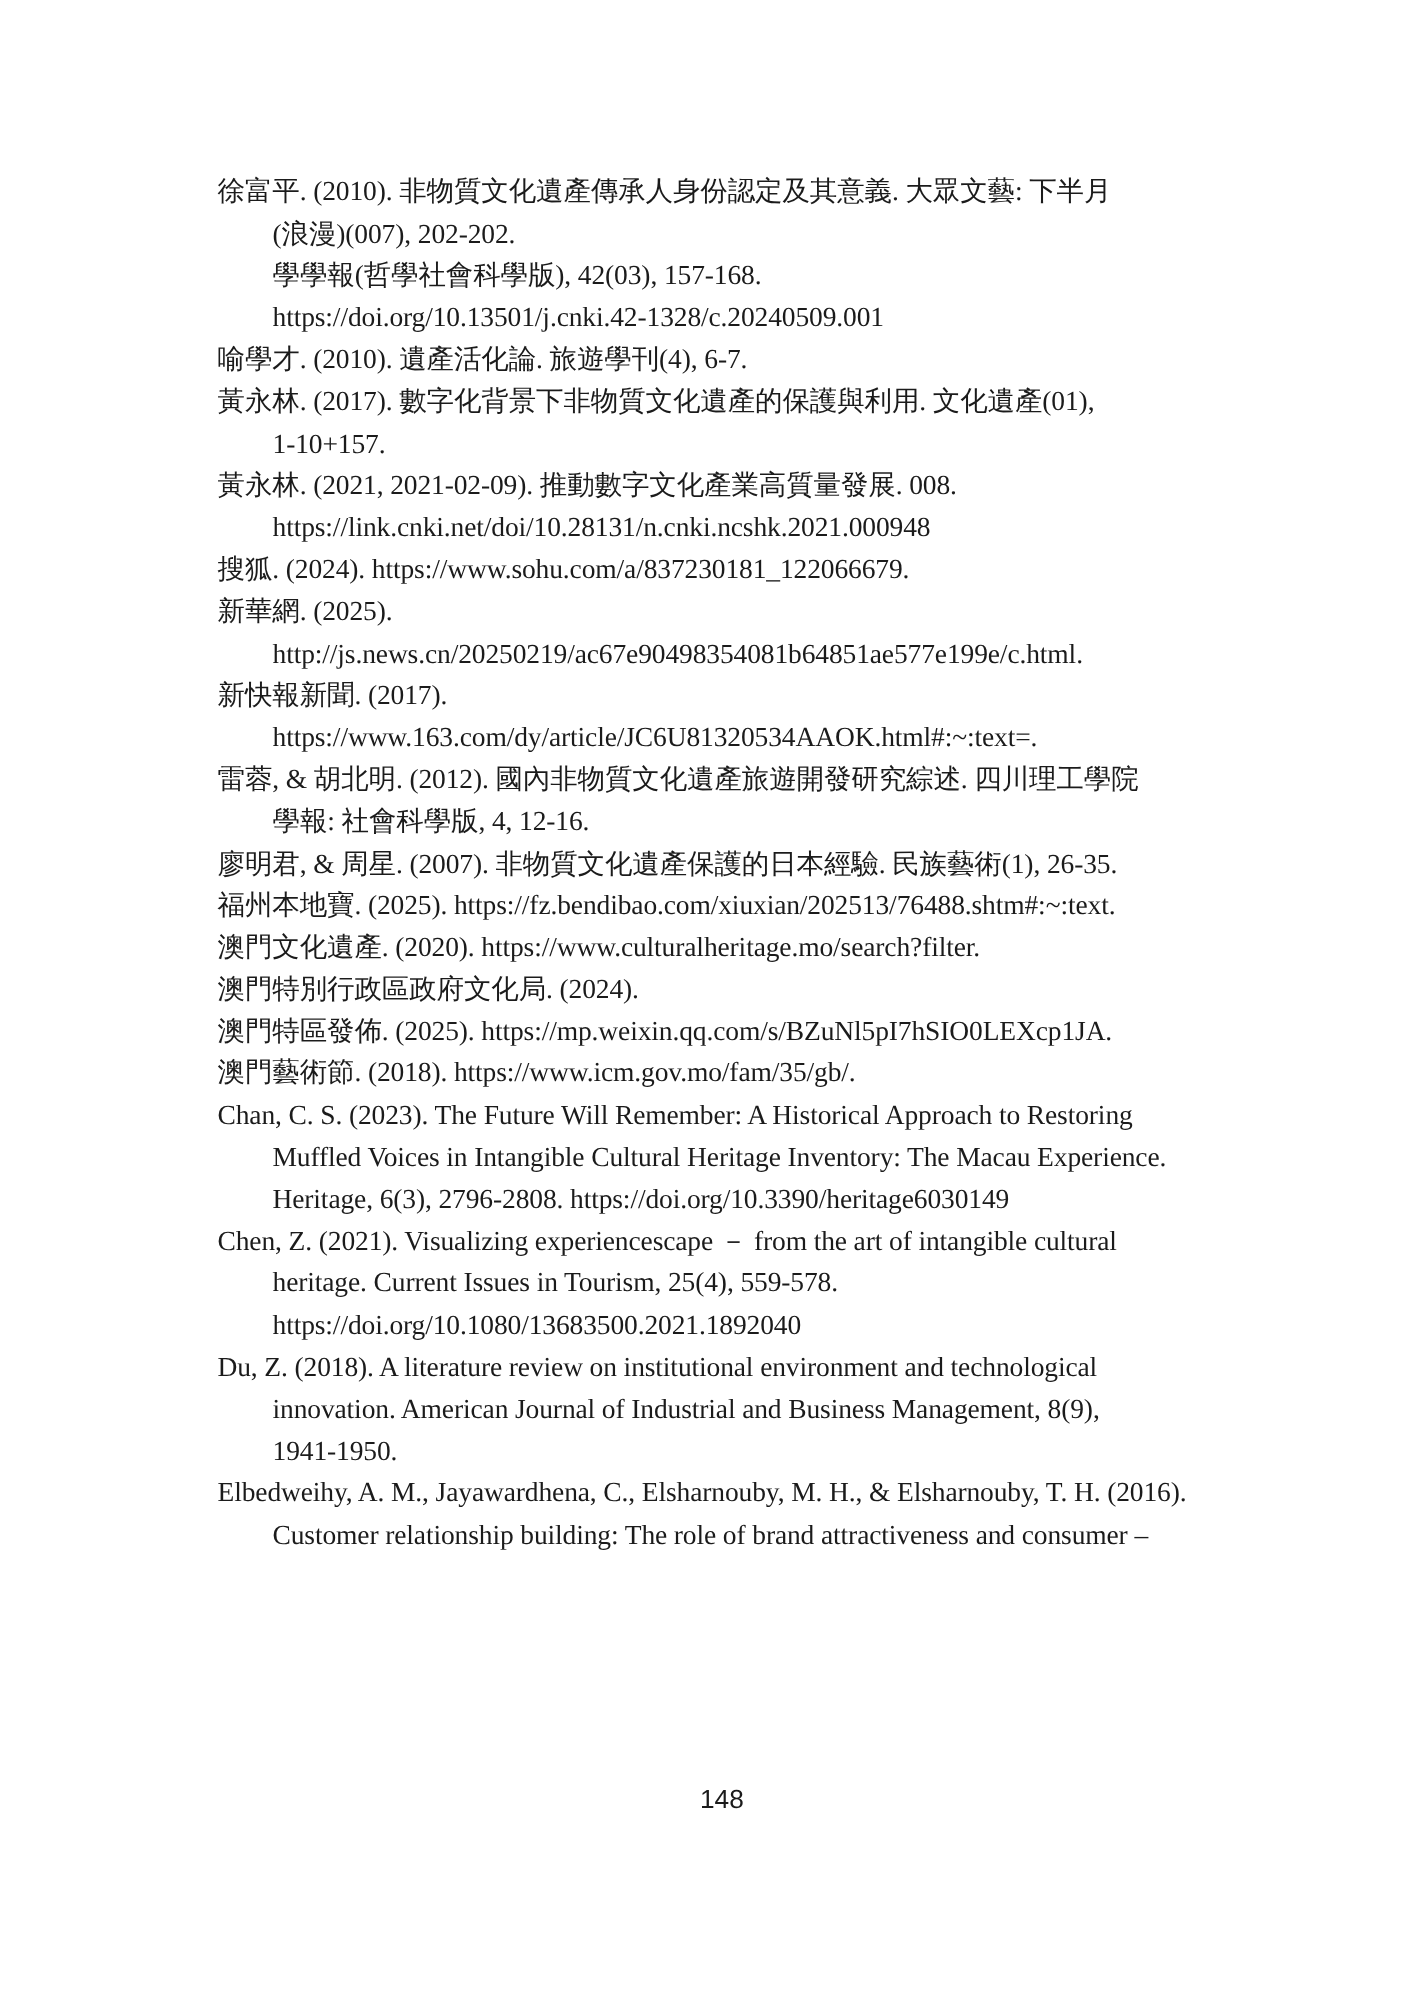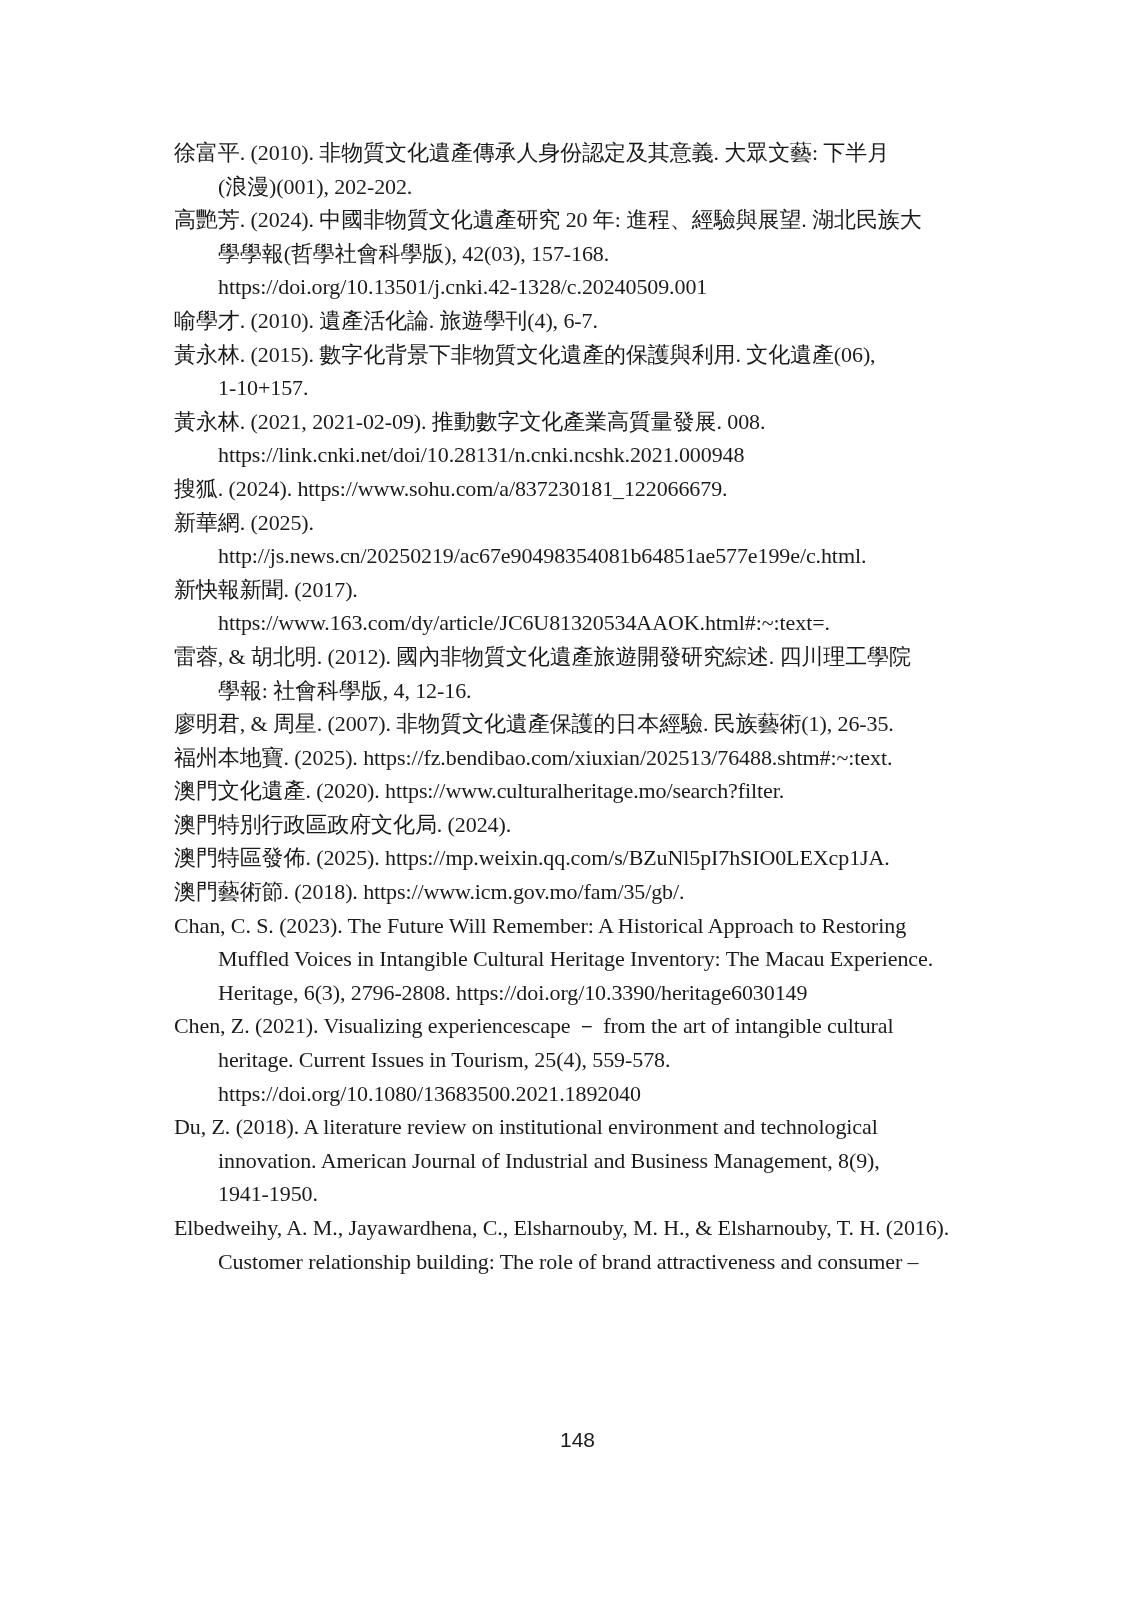--- a/index.html
+++ b/index.html
@@ -48,32 +48,31 @@
     color: #1b1b1b;
   }
 </style>
 </head>
 <body>
 
 <div class="page">
   <div class="references">
       <div class="ref-entry">
         <div class="ref-line">徐富平. (2010). 非物質文化遺產傳承人身份認定及其意義. 大眾文藝: 下半月</div>
-        <div class="ref-line cont">(浪漫)(001), 202-202.</div>
+        <div class="ref-line cont">(浪漫)(007), 202-202.</div>
       </div>
       <div class="ref-entry">
-        <div class="ref-line">高艷芳. (2024). 中國非物質文化遺產研究 20 年: 進程、經驗與展望. 湖北民族大</div>
         <div class="ref-line cont">學學報(哲學社會科學版), 42(03), 157-168.</div>
         <div class="ref-line cont">https://doi.org/10.13501/j.cnki.42-1328/c.20240509.001</div>
       </div>
       <div class="ref-entry">
         <div class="ref-line">喻學才. (2010). 遺產活化論. 旅遊學刊(4), 6-7.</div>
       </div>
       <div class="ref-entry">
-        <div class="ref-line">黃永林. (2015). 數字化背景下非物質文化遺產的保護與利用. 文化遺產(06),</div>
+        <div class="ref-line">黃永林. (2017). 數字化背景下非物質文化遺產的保護與利用. 文化遺產(01),</div>
         <div class="ref-line cont">1-10+157.</div>
       </div>
       <div class="ref-entry">
         <div class="ref-line">黃永林. (2021, 2021-02-09). 推動數字文化產業高質量發展. 008.</div>
         <div class="ref-line cont">https://link.cnki.net/doi/10.28131/n.cnki.ncshk.2021.000948</div>
       </div>
       <div class="ref-entry">
         <div class="ref-line">搜狐. (2024). https://www.sohu.com/a/837230181_122066679.</div>
       </div>
       <div class="ref-entry">

